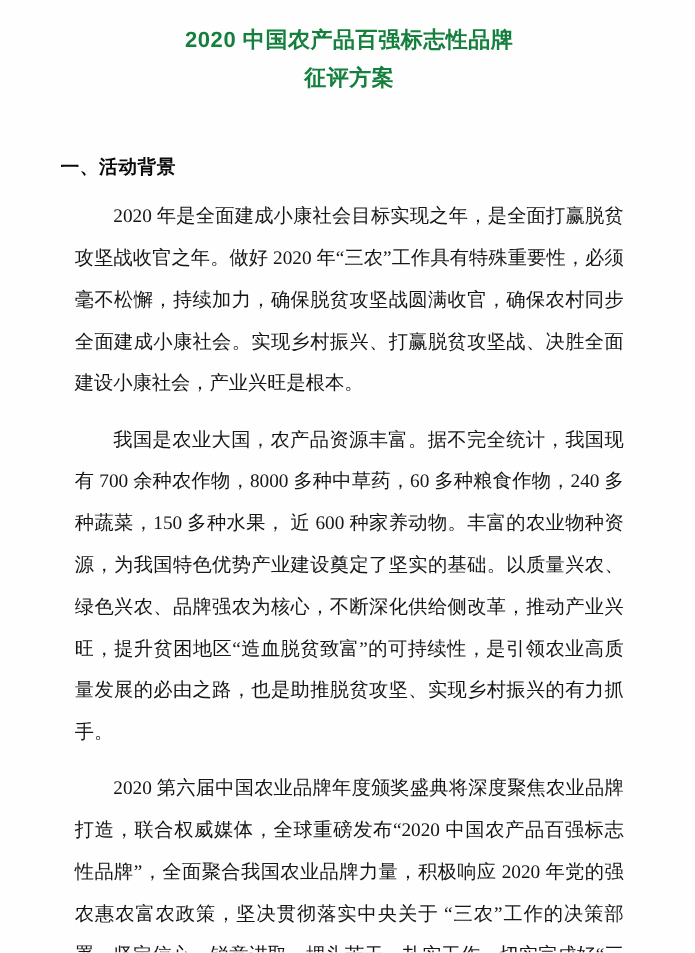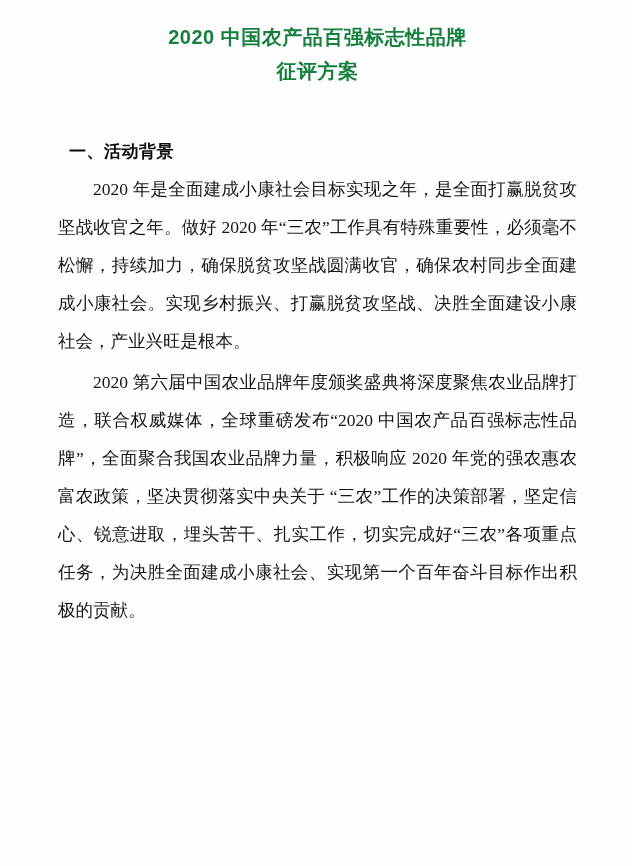--- a/index.html
+++ b/index.html
@@ -30,25 +30,25 @@
   }
   .title-gap {
     height: 52px;
   }
   .section-heading {
     font-family: "Liberation Sans", "DejaVu Sans", sans-serif;
     font-weight: bold;
     font-size: 17px;
     line-height: 24px;
     color: #0a0a0a;
-    margin: 0 0 6px 14px;
+    margin: 0 0 6px 0;
     letter-spacing: 0.5px;
   }
   .body-paragraph {
-    margin: 3px;
+    margin: 13px;
     font-size: 17.5px;
     line-height: 38px;
     text-align: justify;
     text-justify: inter-character;
     text-indent: 2em;
     color: #161616;
   }
 </style>
 </head>
 <body>
@@ -58,16 +58,17 @@
   <div class="doc-title">
     <div>2020 中国农产品百强标志性品牌</div>
     <div>征评方案</div>
   </div>
 
   <div class="title-gap"></div>
 
   <div>
     <h2 class="section-heading">一、活动背景</h2>
     <p class="body-paragraph">2020 年是全面建成小康社会目标实现之年，是全面打赢脱贫攻坚战收官之年。做好 2020 年“三农”工作具有特殊重要性，必须毫不松懈，持续加力，确保脱贫攻坚战圆满收官，确保农村同步全面建成小康社会。实现乡村振兴、打赢脱贫攻坚战、决胜全面建设小康社会，产业兴旺是根本。</p>
+    <p class="body-paragraph">我国是农业大国，农产品资源丰富。据不完全统计，我国现有 700 余种农作物，8000 多种中草药，60 多种粮食作物，240 多种蔬菜，150 多种水果， 近 600 种家养动物。丰富的农业物种资源，为我国特色优势产业建设奠定了坚实的基础。以质量兴农、绿色兴农、品牌强农为核心，不断深化供给侧改革，推动产业兴旺，提升贫困地区“造血脱贫致富”的可持续性，是引领农业高质量发展的必由之路，也是助推脱贫攻坚、实现乡村振兴的有力抓手。</p>
     <p class="body-paragraph">2020 第六届中国农业品牌年度颁奖盛典将深度聚焦农业品牌打造，联合权威媒体，全球重磅发布“2020 中国农产品百强标志性品牌”，全面聚合我国农业品牌力量，积极响应 2020 年党的强农惠农富农政策，坚决贯彻落实中央关于 “三农”工作的决策部署，坚定信心、锐意进取，埋头苦干、扎实工作，切实完成好“三农”各项重点任务，为决胜全面建成小康社会、实现第一个百年奋斗目标作出积极的贡献。</p>
   </div>
 
 </div>
 
 </body></html>

